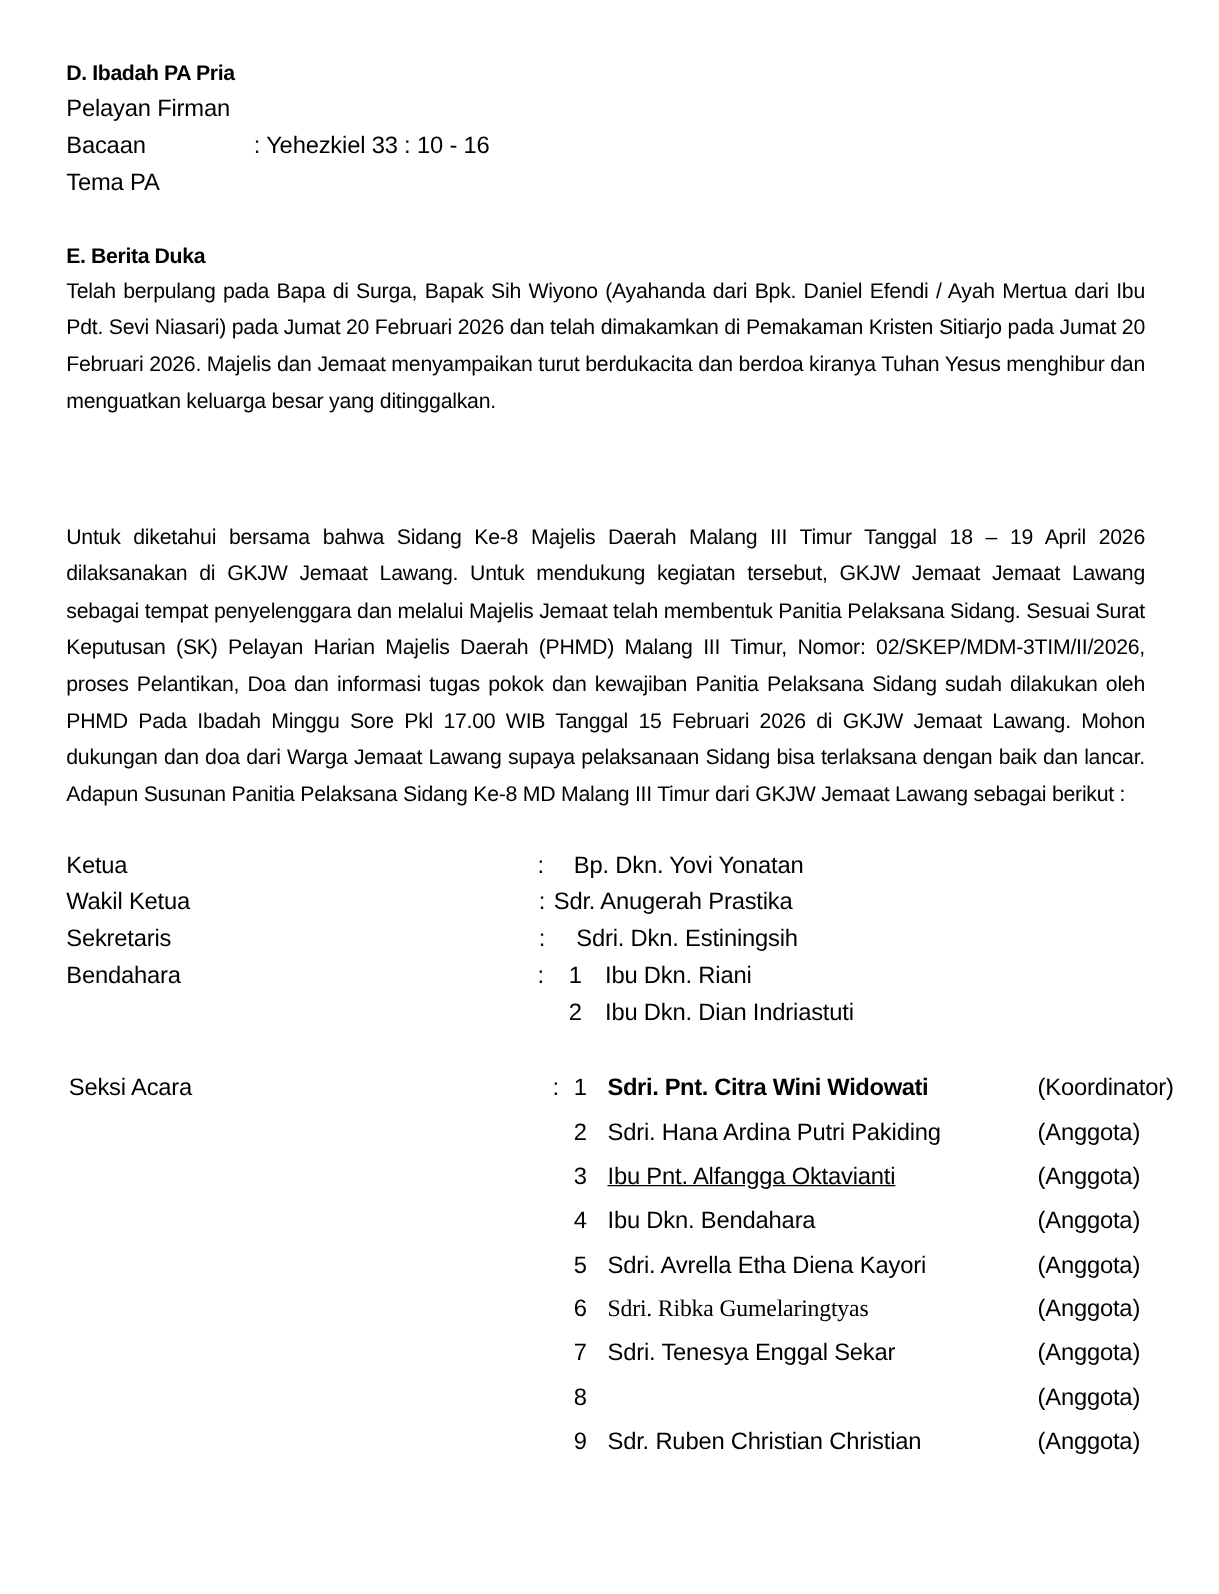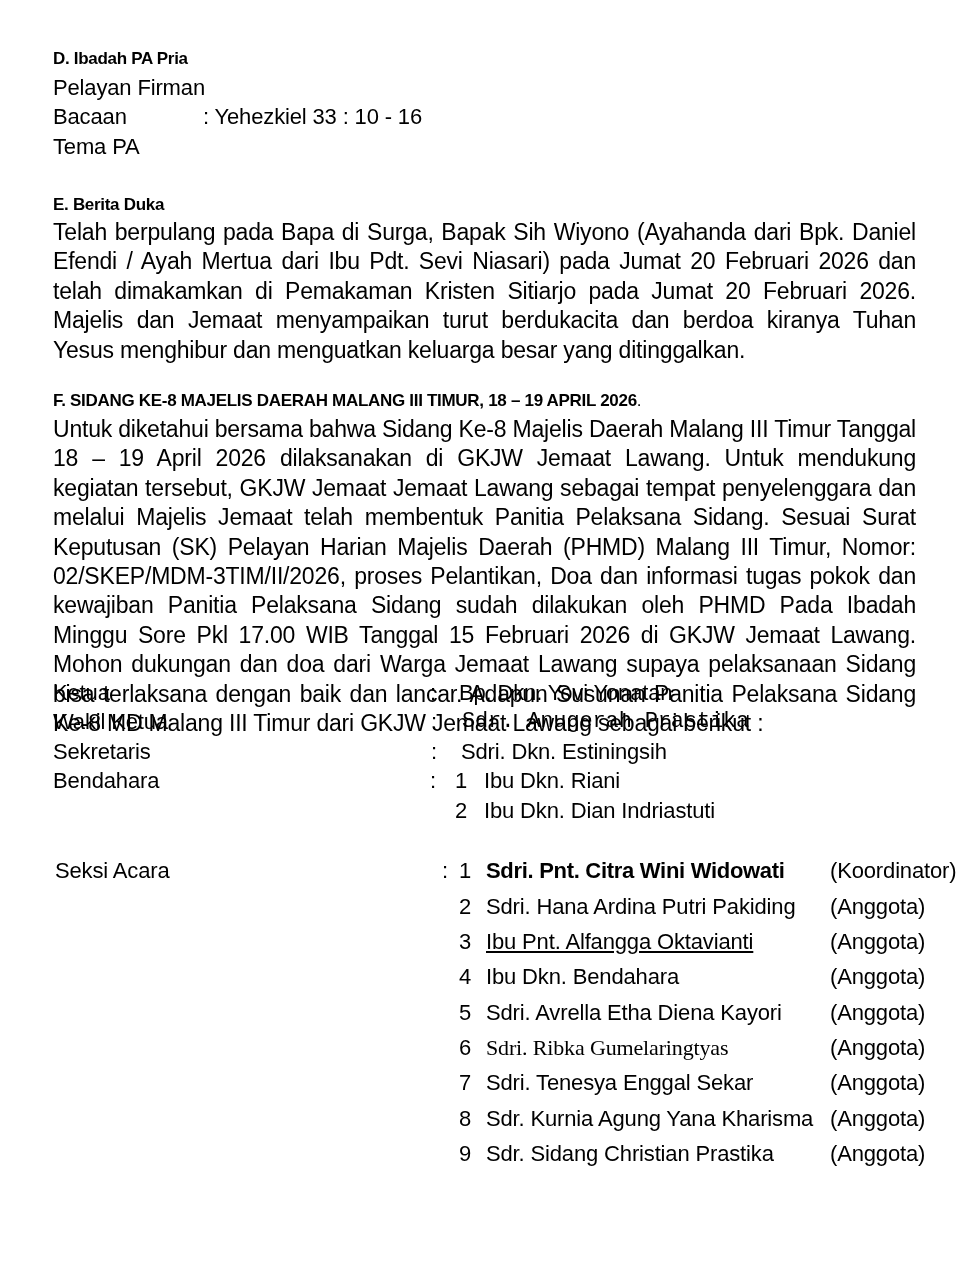--- a/index.html
+++ b/index.html
@@ -15,31 +15,31 @@
       font-family: "Liberation Sans", "DejaVu Sans", sans-serif;
       color: #000000;
     }
     .page {
       position: absolute;
       left: 0; top: 0;
       width: 975px; height: 1275px;
     }
     .line {
       position: absolute;
-      font-size: 22px;
+      font-size: 19px;
       line-height: 20px;
       white-space: nowrap;
       letter-spacing: -0.15px;
     }
     .bold { font-weight: bold; }
     .justify-block {
       position: absolute;
       left: 53px;
       width: 863px;
-      font-size: 23px;
+      font-size: 17px;
       line-height: 29.4px;
       text-align: justify;
       letter-spacing: -0.2px;
     }
     .justify-block p { margin: 0; }
     .heading {
       position: absolute;
       left: 53px;
       font-size: 17px;
       font-weight: bold;
@@ -60,34 +60,31 @@
   <div class="line" style="left:53px; top:107px;">Bacaan</div>
   <div class="line" style="left:203px; top:107px;">: Yehezkiel 33 : 10 - 16</div>
 
   <div class="line" style="left:53px; top:137px;">Tema PA</div>
 
   <div class="heading" style="top:195px;">E. Berita Duka</div>
   <div class="justify-block" style="top:218px;">
     <p>Telah berpulang pada Bapa di Surga, Bapak Sih Wiyono (Ayahanda dari Bpk. Daniel Efendi / Ayah Mertua dari Ibu Pdt. Sevi Niasari) pada Jumat  20 Februari 2026 dan telah  dimakamkan di Pemakaman Kristen Sitiarjo pada Jumat 20 Februari 2026. Majelis dan Jemaat menyampaikan turut berdukacita dan berdoa kiranya Tuhan Yesus menghibur dan menguatkan keluarga besar yang ditinggalkan.</p>
   </div>
 
-  <div class="heading" style="top:391px;">
-    <span>F. SIDANG KE-8 MAJELIS DAERAH MALANG III TIMUR, 18 – 19 APRIL 2026</span><span style="font-weight:normal;">.</span>
-  </div>
   <div class="justify-block" style="top:415px;">
     <p>Untuk diketahui bersama bahwa Sidang Ke-8 Majelis Daerah Malang III Timur Tanggal 18 – 19 April 2026 dilaksanakan di GKJW Jemaat Lawang. Untuk mendukung kegiatan tersebut, GKJW Jemaat Jemaat Lawang sebagai tempat penyelenggara dan melalui Majelis Jemaat telah membentuk Panitia Pelaksana Sidang. Sesuai Surat Keputusan (SK) Pelayan Harian Majelis Daerah (PHMD) Malang III Timur, Nomor: 02/SKEP/MDM-3TIM/II/2026, proses Pelantikan, Doa dan informasi tugas pokok dan kewajiban Panitia Pelaksana Sidang sudah dilakukan oleh PHMD Pada Ibadah Minggu Sore Pkl 17.00 WIB Tanggal 15 Februari 2026 di GKJW Jemaat Lawang. Mohon dukungan dan doa dari Warga Jemaat Lawang supaya pelaksanaan Sidang bisa terlaksana dengan baik dan lancar. Adapun Susunan Panitia Pelaksana Sidang Ke-8 MD Malang III Timur dari GKJW Jemaat Lawang sebagai berikut :</p>
   </div>
 
   <div class="line" style="left:53px; top:683px;">Ketua</div>
   <div class="line" style="left:430px; top:683px;">:</div>
   <div class="line" style="left:459px; top:683px;">Bp. Dkn. Yovi Yonatan</div>
 
   <div class="line" style="left:53px; top:712px;">Wakil Ketua</div>
   <div class="line" style="left:431px; top:712px;">:</div>
-  <div class="line" style="left:462px; top:712px;font-family:Liberation Mono, monospace;">Sdr. Anugerah Prastika</div>
+  <div class="line" style="left:443px; top:712px;">Sdr. Anugerah Prastika</div>
 
   <div class="line" style="left:53px; top:742px;">Sekretaris</div>
   <div class="line" style="left:431px; top:742px;">:</div>
   <div class="line" style="left:461px; top:742px;">Sdri. Dkn. Estiningsih</div>
 
   <div class="line" style="left:53px; top:771px;">Bendahara</div>
   <div class="line" style="left:430px; top:771px;">:</div>
   <div class="line" style="left:455px; top:771px;">1</div>
   <div class="line" style="left:484px; top:771px;">Ibu Dkn. Riani</div>
   <div class="line" style="left:455px; top:801px;">2</div>
@@ -118,20 +115,19 @@
 
   <div class="line" style="left:459px; top:1038px;">6</div>
   <div class="line" style="left:486px; top:1038px;font-family:Liberation Serif, serif;">Sdri. Ribka Gumelaringtyas</div>
   <div class="line" style="left:830px; top:1038px;">(Anggota)</div>
 
   <div class="line" style="left:459px; top:1073px;">7</div>
   <div class="line" style="left:486px; top:1073px;">Sdri. Tenesya Enggal Sekar</div>
   <div class="line" style="left:830px; top:1073px;">(Anggota)</div>
 
   <div class="line" style="left:459px; top:1109px;">8</div>
-  <div class="line" style="left:486px; top:1109px;">Sdr. Kurnia Agung Yana Kharisma</div>
   <div class="line" style="left:830px; top:1109px;">(Anggota)</div>
 
   <div class="line" style="left:459px; top:1144px;">9</div>
-  <div class="line" style="left:486px; top:1144px;">Sdr. Sidang Christian Prastika</div>
+  <div class="line" style="left:486px; top:1144px;">Sdr. Ruben Christian Christian</div>
   <div class="line" style="left:830px; top:1144px;">(Anggota)</div>
 
 </div>
 
 </body></html>

